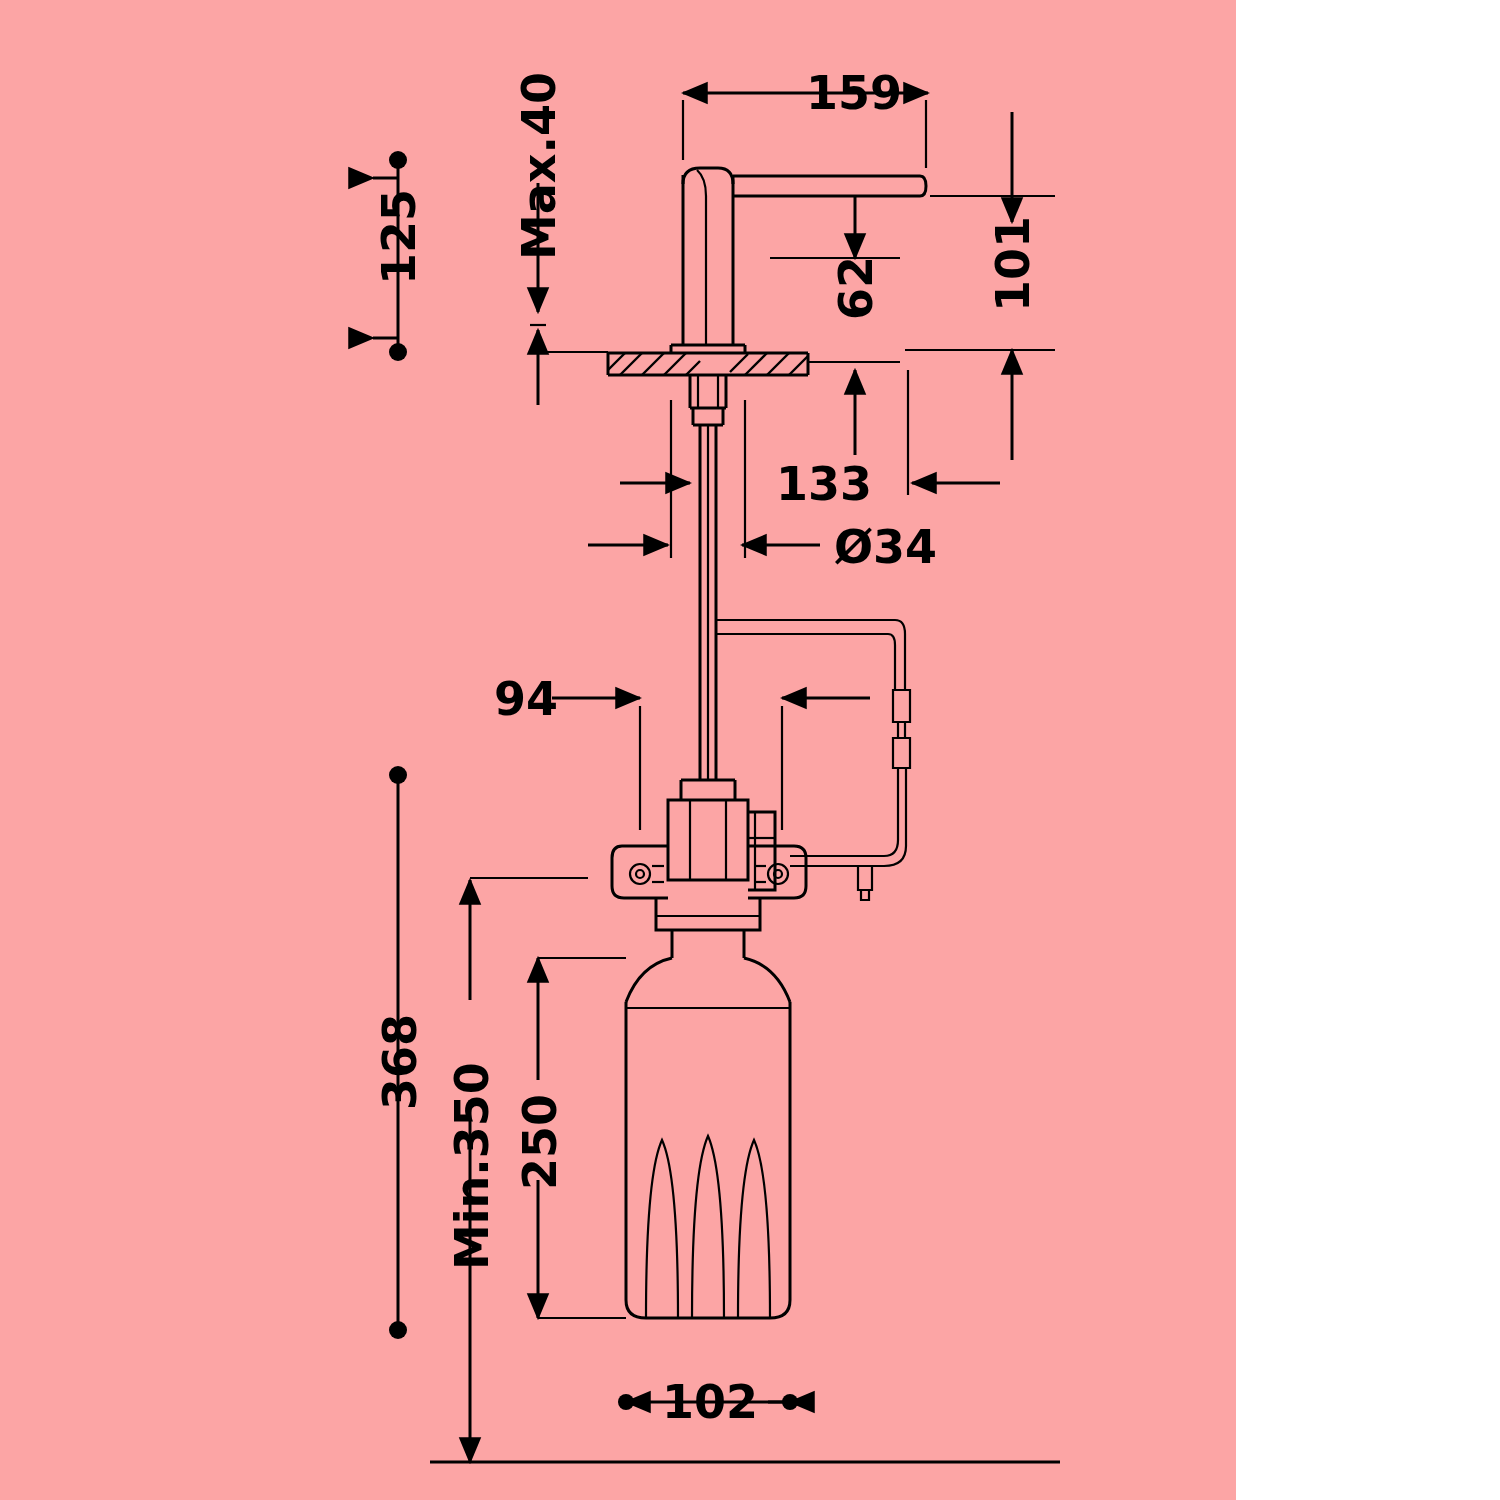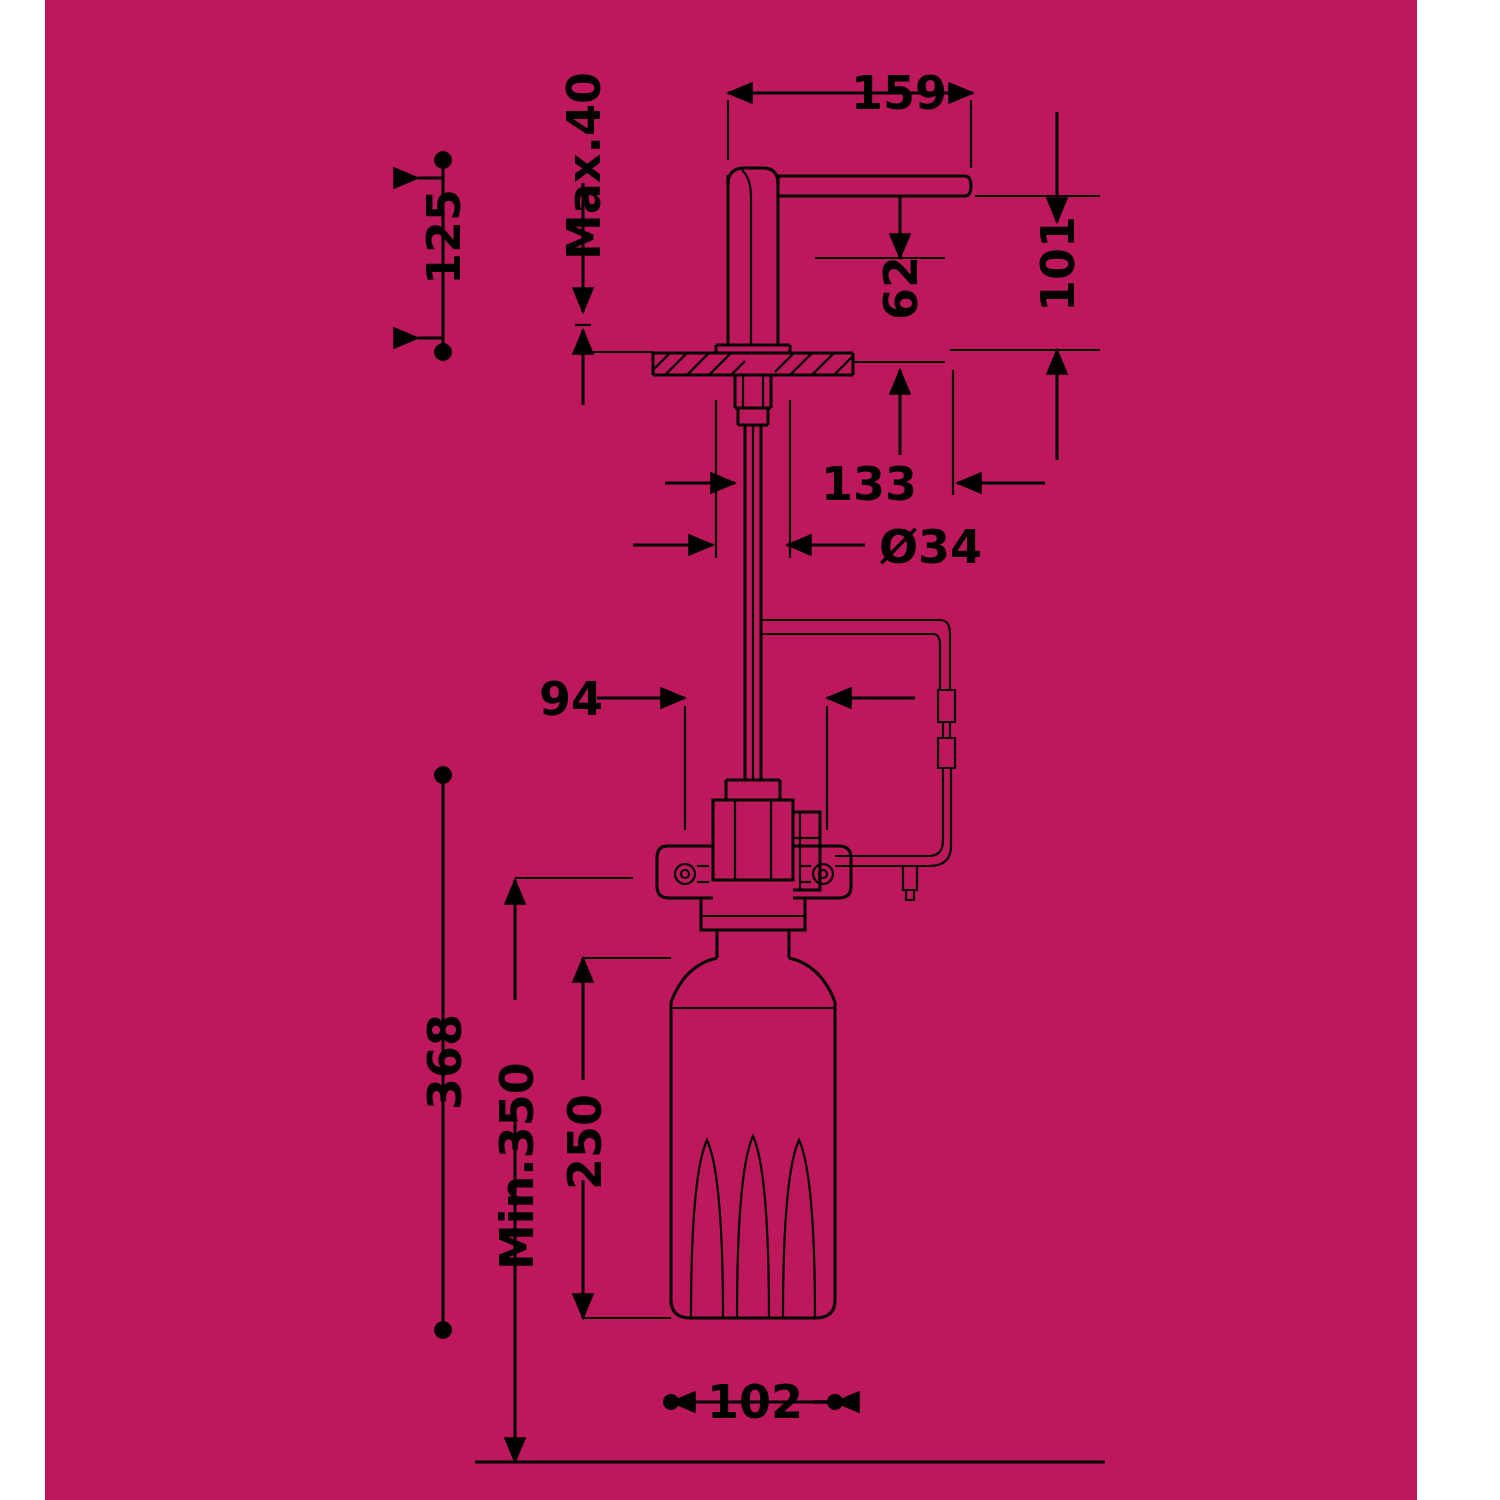--- a/index.html
+++ b/index.html
@@ -2,26 +2,25 @@
 <html><head>
 <meta charset="utf-8">
 <style>
   html, body {
     margin: 0;
     padding: 0;
     background: #ffffff;
   }
   #stage {
     position: relative;
-    width: 1372px;
+    width: 1236px;
     height: 1500px;
-    background: #be185d;
+    background: #fca5a5;
     overflow: hidden;
     font-family: "DejaVu Sans", sans-serif;
-    margin-left: 45px;
   }
   #stage svg {
     position: absolute;
     left: 0;
     top: 0;
   }
   .dimtext {
     font-family: "DejaVu Sans", sans-serif;
     font-weight: bold;
     font-size: 46px;

